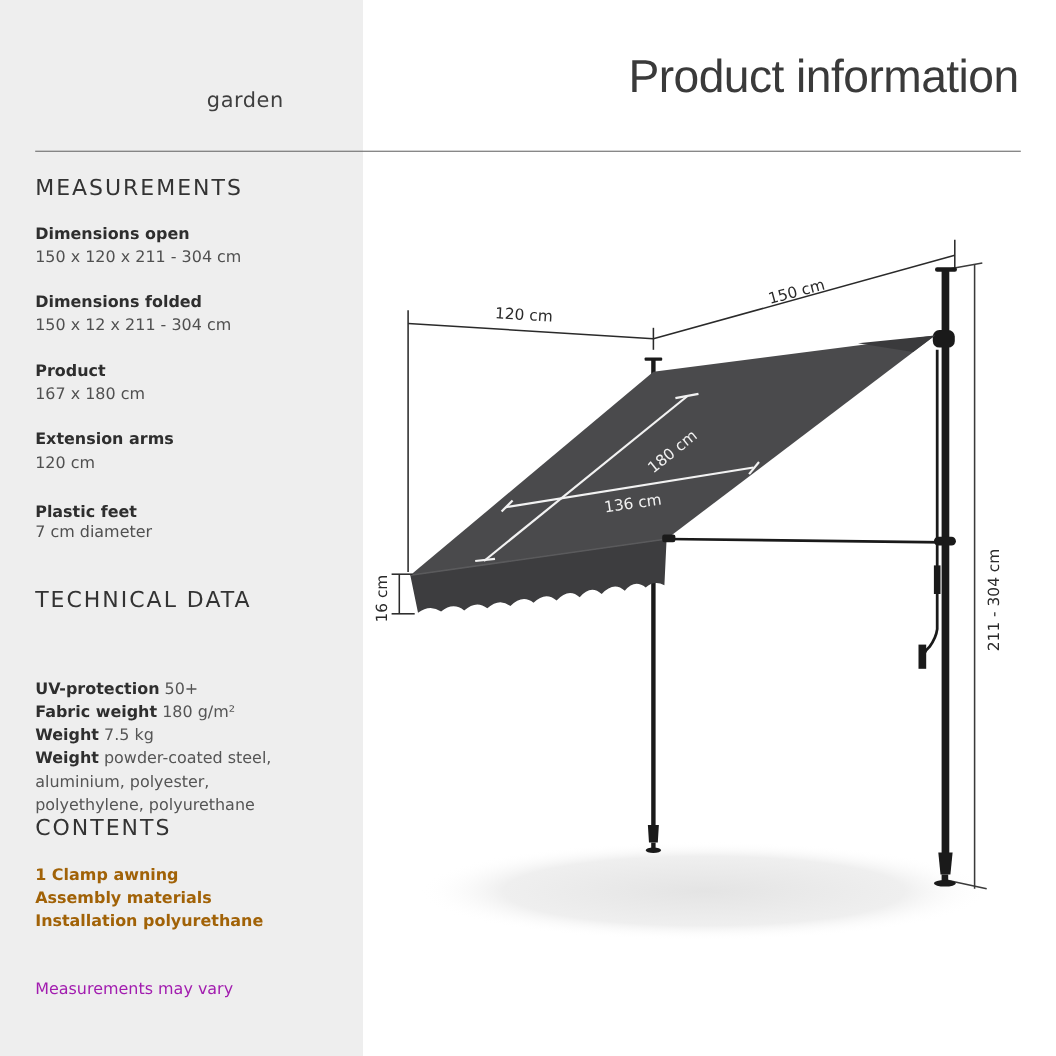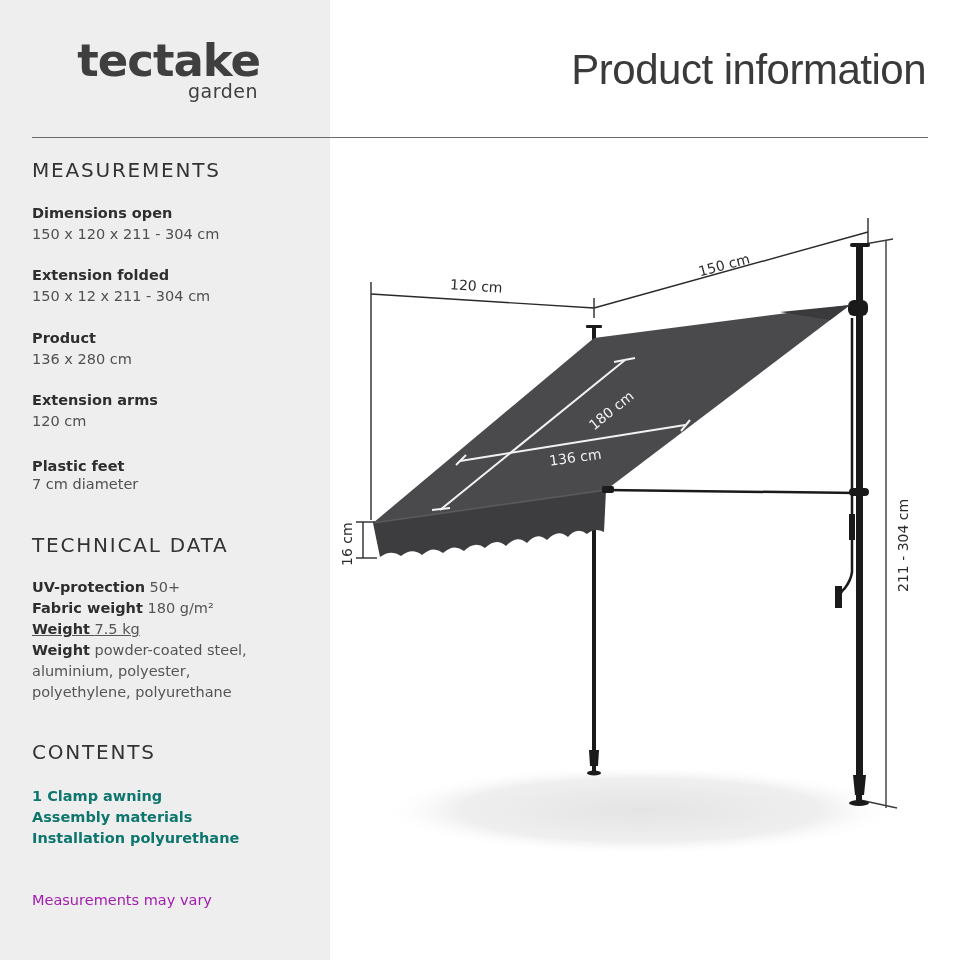--- a/index.html
+++ b/index.html
@@ -48,79 +48,78 @@
     .spec-label {
       position: absolute; left: 32px;
       font-family: "DejaVu Sans", sans-serif; font-size: 14.5px; font-weight: bold; color: #2e2e2e;
     }
     .spec-value {
       position: absolute; left: 32px;
       font-family: "DejaVu Sans", sans-serif; font-size: 14.5px; color: #505050;
     }
     .tech-line {
       position: absolute; left: 32px; white-space: nowrap;
-      font-family: "DejaVu Sans", sans-serif; font-size: 14.5px; color: #555;
+      font-family: "DejaVu Sans", sans-serif; font-size: 14.5px; color: #555; margin-top: 40px;
     }
     .tech-line b { color: #2e2e2e; font-weight: bold; }
     .content-line {
       position: absolute; left: 32px;
-      font-family: "DejaVu Sans", sans-serif; font-size: 14.5px; font-weight: bold; color: #0f766e;
+      font-family: "DejaVu Sans", sans-serif; font-size: 14.5px; font-weight: bold; color: #a16207;
     }
     .note {
       position: absolute; left: 32px; top: 892px;
       font-family: "DejaVu Sans", sans-serif; font-size: 14.5px; color: #a21caf;
     }
 
     .diagram { position: absolute; left: 0; top: 0; width: 960px; height: 960px; pointer-events: none; }
     .diagram text { font-family: "DejaVu Sans", sans-serif; font-size: 14px; fill: #2a2a2a; }
     .diagram .on-fabric { fill: #f2f2f2; }
   </style>
 </head>
 <body>
 
 <div class="sidebar"></div>
 <div class="main"></div>
 
 <div class="logo">
-  <div class="logo-main">tectake</div>
   <div class="logo-sub">garden</div>
 </div>
 
 <div class="page-title">Product information</div>
 
 <div class="divider"></div>
 
 <div class="section-title" style="top:158px;">MEASUREMENTS</div>
 
 <div class="spec-label" style="top:205px;">Dimensions open</div>
 <div class="spec-value" style="top:226px;">150 x 120 x 211 - 304 cm</div>
 
-<div class="spec-label" style="top:267px;">Extension folded</div>
+<div class="spec-label" style="top:267px;">Dimensions folded</div>
 <div class="spec-value" style="top:288px;">150 x 12 x 211 - 304 cm</div>
 
 <div class="spec-label" style="top:330px;">Product</div>
-<div class="spec-value" style="top:351px;">136 x 280 cm</div>
+<div class="spec-value" style="top:351px;">167 x 180 cm</div>
 
 <div class="spec-label" style="top:392px;">Extension arms</div>
 <div class="spec-value" style="top:413px;">120 cm</div>
 
 <div class="spec-label" style="top:458px;">Plastic feet</div>
 <div class="spec-value" style="top:476px;">7 cm diameter</div>
 
 <div class="section-title" style="top:533px;">TECHNICAL DATA</div>
 
 <div class="tech-line" style="top:579px;">
   <b>UV-protection</b>
   <span>50+</span>
 </div>
 <div class="tech-line" style="top:600px;">
   <b>Fabric weight</b>
   <span>180 g/m²</span>
 </div>
-<div class="tech-line" style="top:621px;text-decoration:underline;">
+<div class="tech-line" style="top:621px;">
   <b>Weight</b>
   <span>7.5 kg</span>
 </div>
 <div class="tech-line" style="top:642px;">
   <b>Weight</b>
   <span>powder-coated steel,</span>
 </div>
 <div class="tech-line" style="top:663px;">aluminium, polyester,</div>
 <div class="tech-line" style="top:684px;">polyethylene, polyurethane</div>
 

